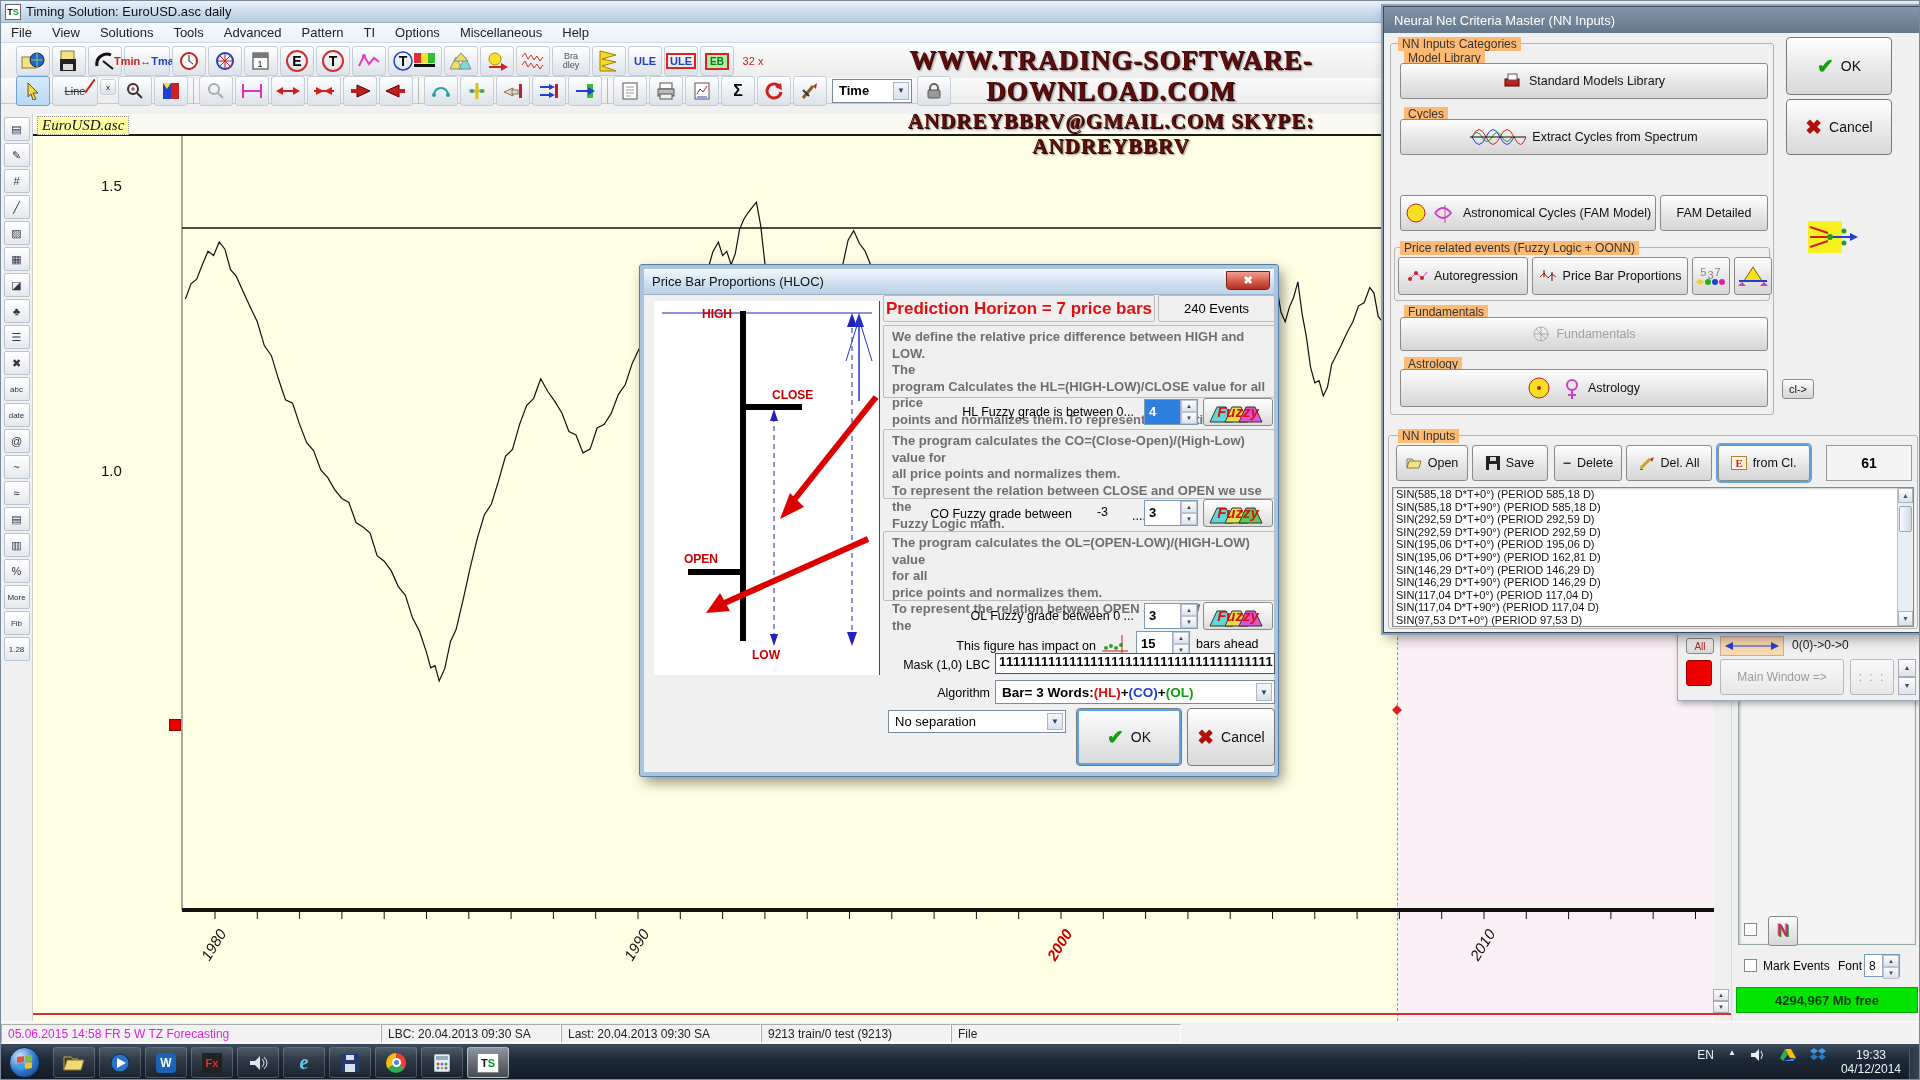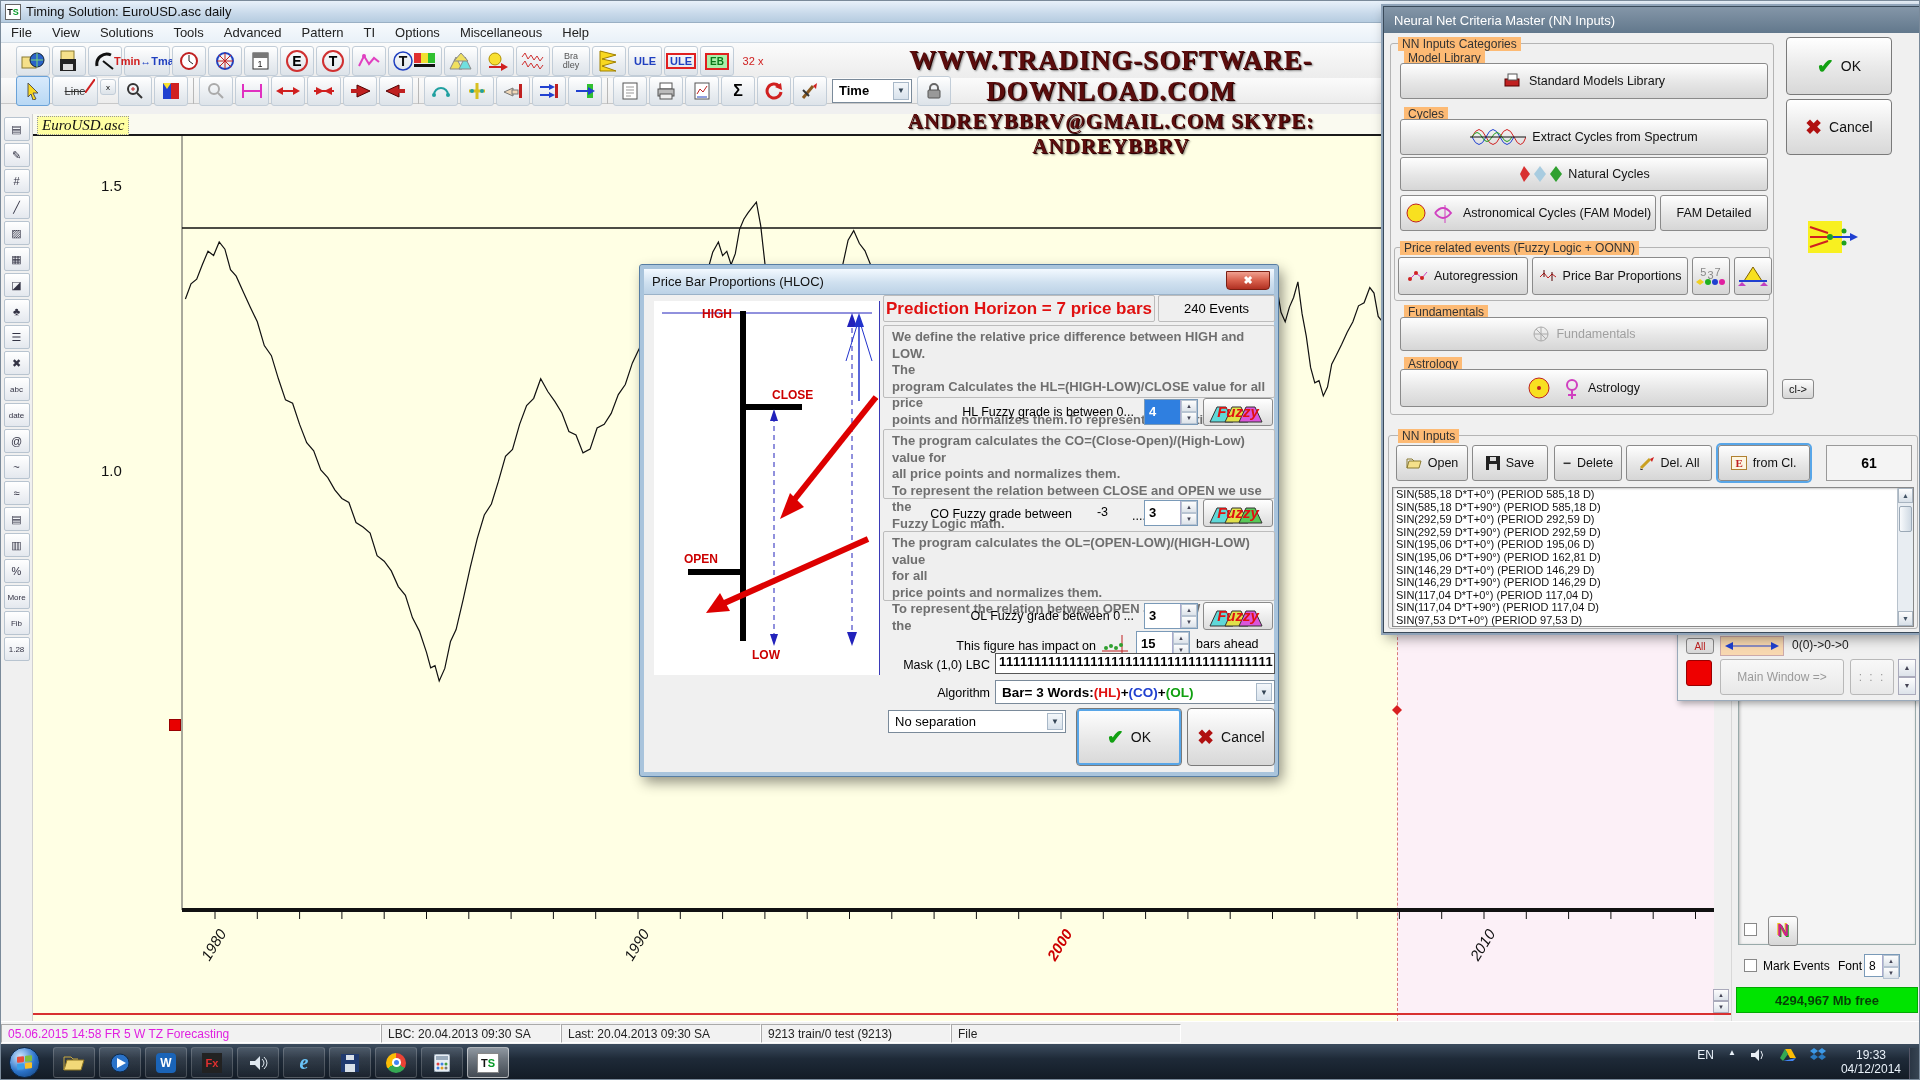--- a/index.html
+++ b/index.html
@@ -659,28 +659,20 @@
     <span class="legend" style="left:20px;top:100px">Cycles</span>
     <div class="nbtn" style="left:16px;top:112px;width:368px;height:36px">
       <svg width="56" height="22">
           <path d="M2 11 Q9 -4 16 11 T30 11 T44 11 T56 11" fill="none" stroke="#d02020"></path>
           <path d="M2 11 Q9 26 16 11 T30 11 T44 11" fill="none" stroke="#2040d0"></path>
           <path d="M2 11 Q7 2 12 11 T22 11 T32 11 T42 11" fill="none" stroke="#20a020"></path>
           <line x1="0" y1="11" x2="56" y2="11" stroke="#111"></line>
         </svg>
       <span>Extract Cycles from Spectrum</span>
     </div>
-    <div class="nbtn" style="left:16px;top:150px;width:368px;height:34px">
-      <svg width="44" height="20">
-          <polygon points="6,2 12,10 6,18 2,10" fill="#d83030"></polygon>
-          <polygon points="22,2 28,10 22,18 16,10" fill="#a8cce0"></polygon>
-          <polygon points="38,2 44,10 38,18 32,10" fill="#2fa02f"></polygon>
-        </svg>
-      <span>Natural Cycles</span>
-    </div>
     <div class="nbtn" style="left:16px;top:188px;width:256px;height:36px">
       <svg width="52" height="24">
           <circle cx="11" cy="12" r="9" fill="#f8e020" stroke="#c02020"></circle>
           <path d="M24 3 a9 9 0 1 0 0 18 a7 7 0 1 1 0-18" fill="#2050d0"></path>
           <path d="M30 12 Q38 2 46 12 Q38 22 30 12" fill="none" stroke="#d040c0" stroke-width="2"></path>
           <line x1="40" y1="4" x2="40" y2="22" stroke="#d040c0"></line>
         </svg>
       <span>Astronomical Cycles (FAM Model)</span>
     </div>
     <div class="nbtn" style="left:276px;top:188px;width:108px;height:36px">

